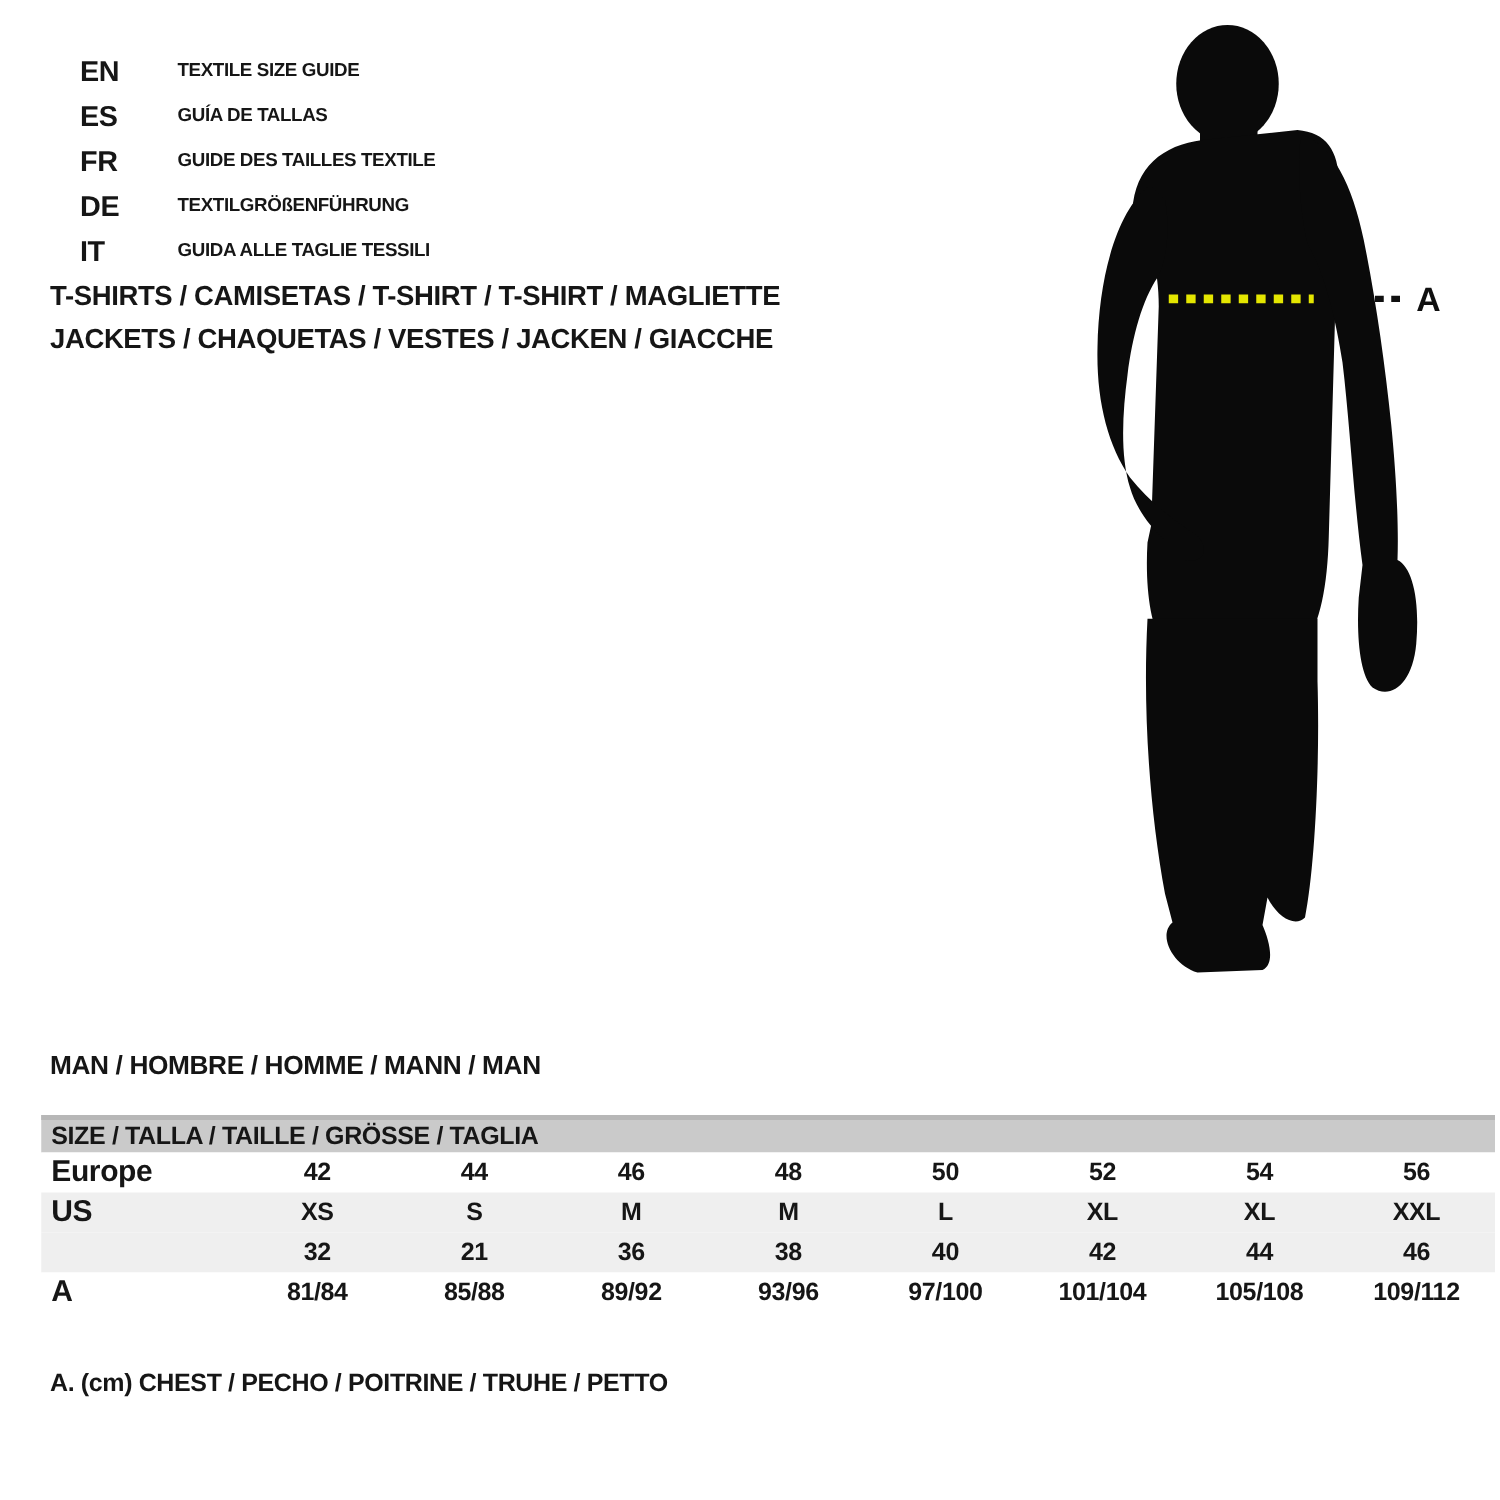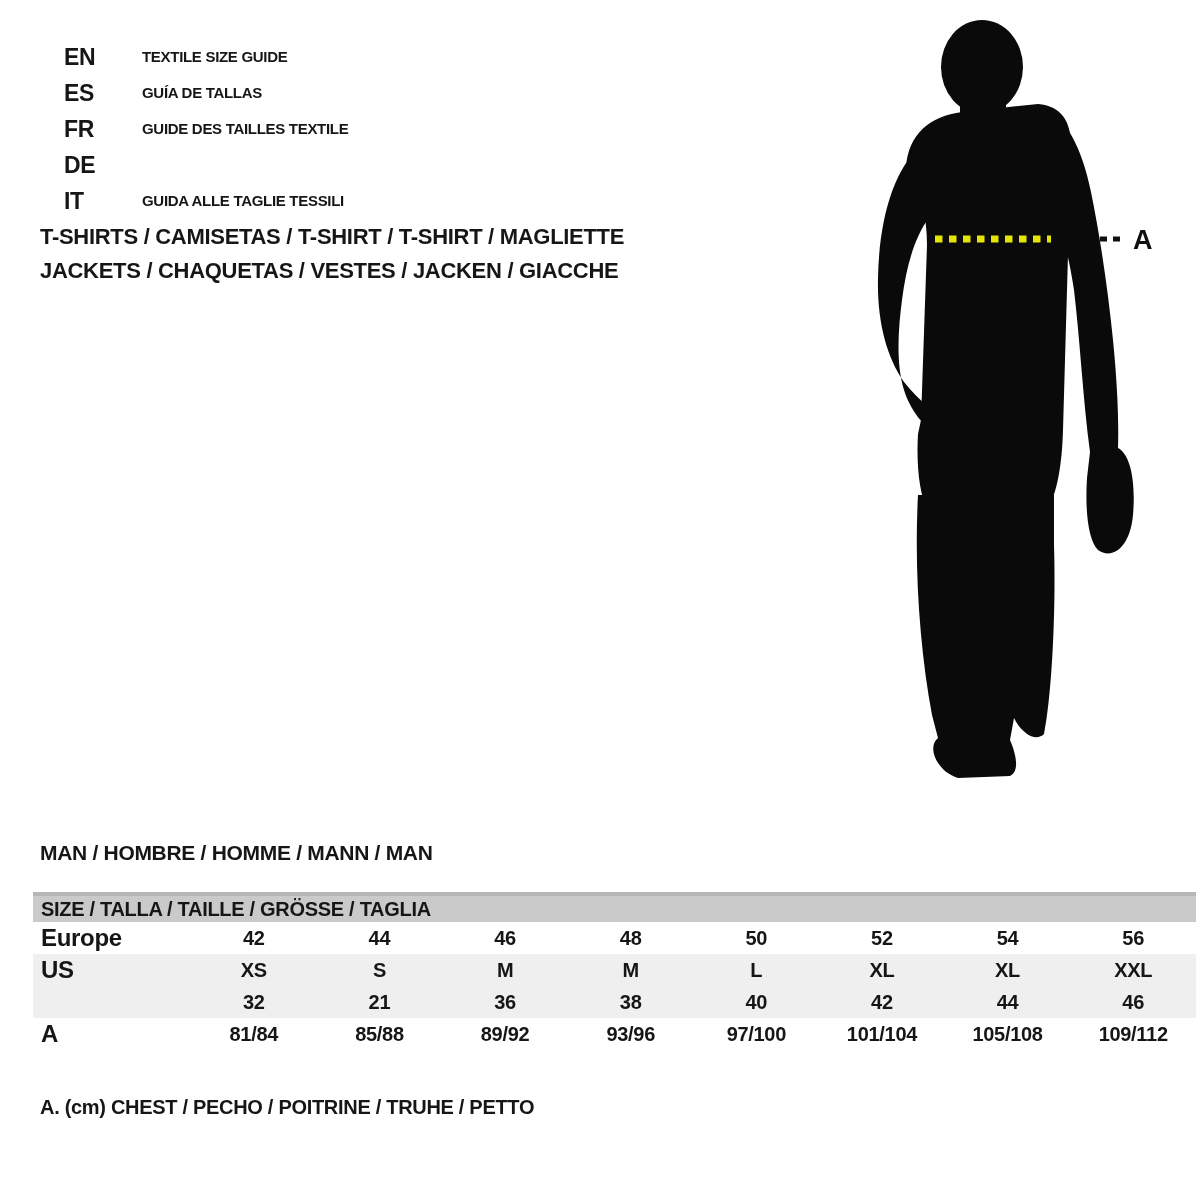--- a/index.html
+++ b/index.html
@@ -49,20 +49,21 @@
     <div class="lang-line">
       <span class="lang-code">ES</span>
       <span class="lang-title">GUÍA DE TALLAS</span>
     </div>
     <div class="lang-line">
       <span class="lang-code">FR</span>
       <span class="lang-title">GUIDE DES TAILLES TEXTILE</span>
     </div>
     <div class="lang-line">
       <span class="lang-code">DE</span>
+      <span class="lang-title">TEXTILGRÖßENFÜHRUNG</span>
     </div>
     <div class="lang-line">
       <span class="lang-code">IT</span>
       <span class="lang-title">GUIDA ALLE TAGLIE TESSILI</span>
     </div>
   </div>
 
   <div class="category-block">
     <div class="category-line">T-SHIRTS / CAMISETAS / T-SHIRT / T-SHIRT / MAGLIETTE</div>
     <div class="category-line">JACKETS / CHAQUETAS / VESTES / JACKEN / GIACCHE</div>

